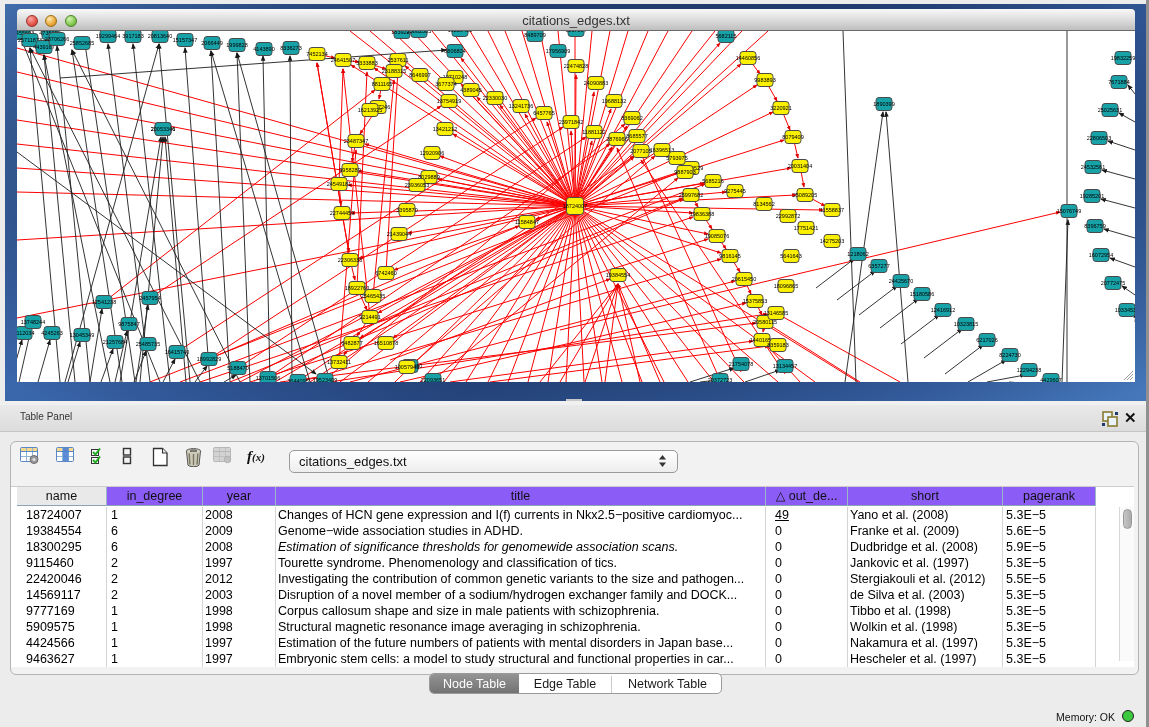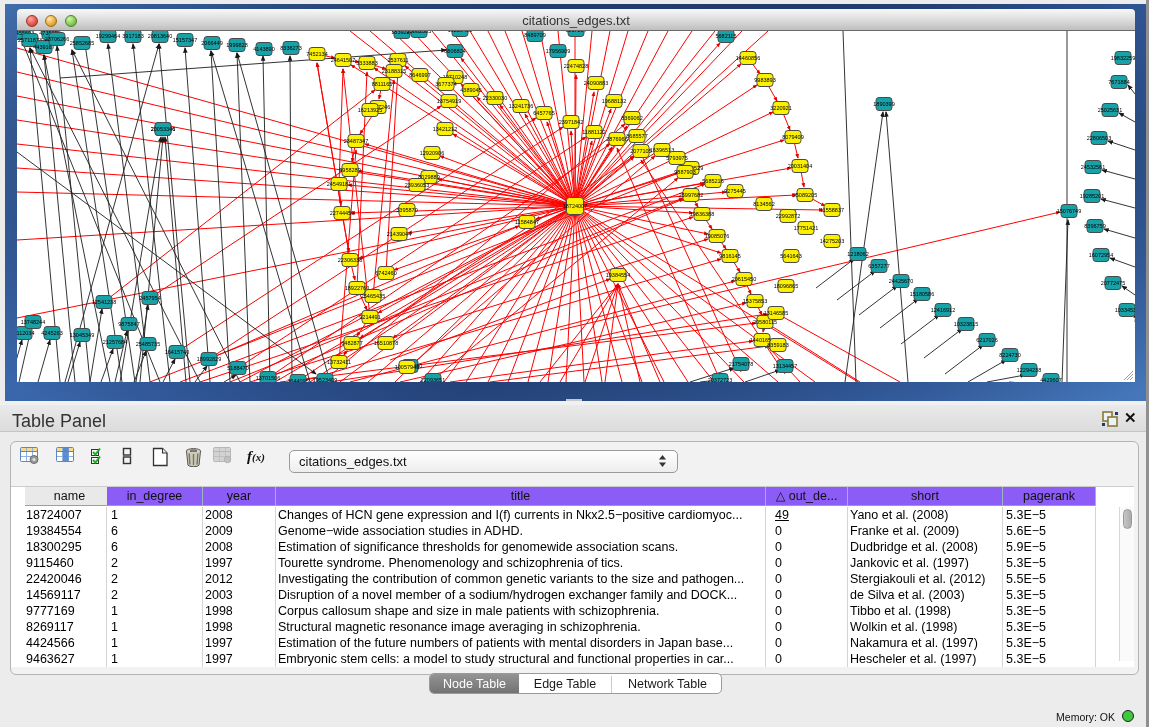--- a/index.html
+++ b/index.html
@@ -18,21 +18,21 @@
 #tl-y { left:28px; background:radial-gradient(circle at 35% 30%, #ffe9b0, #e8a837 60%, #c07d1e); border:1px solid #9c6d14;}
 #tl-g { left:48px; background:radial-gradient(circle at 35% 30%, #d2f3b2, #82c84e 60%, #5a9e2f); border:1px solid #4c8427;}
 #wtitle { position:absolute; left:17px; top:13px; width:1118px; text-align:center; font-size:13px; font-weight:normal; color:#333; }
 #canvas { position:absolute; left:17px; top:31px; width:1118px; height:351px; background:#fff; overflow:hidden; }
 #growtab { position:absolute; left:566px; top:399px; width:16px; height:5px; background:#c8c8c8; border-radius:0 0 3px 3px; }
 
 #rstrip { position:absolute; right:0; top:0; width:3px; height:727px; background:#909090; }
 
 #tp-sep { position:absolute; left:0; top:401px; width:1146px; height:4px; background:#f0f0f0; }
 #tpbar { position:absolute; left:0; top:405px; width:1146px; height:27px; background:linear-gradient(#e9e9e9,#dcdcdc); border-bottom:1px solid #c4c4c4; }
-#tpbar .t { position:absolute; left:12px; top:6px; font-size:18px; color:#333; }
+#tpbar .t { position:absolute; left:20px; top:6px; font-size:10px; color:#333; }
 #float-ic { position:absolute; left:1101px; top:411px; }
 #x-ic { position:absolute; left:1124px; top:409px; font-size:15px; font-weight:bold; color:#111; }
 
 #panel { position:absolute; left:10px; top:441px; width:1129px; height:234px; background:#f2f2f2; border:1px solid #b4b4b4; border-radius:6px; }
 #toolbar { position:absolute; left:14px; top:447px; height:30px; }
 .ic { position:absolute; top:0; }
 #dropdown { position:absolute; left:289px; top:450px; width:389px; height:23px; background:linear-gradient(#ffffff,#ededed); border:1px solid #9a9a9a; border-radius:5px; font-size:13px; color:#111; line-height:21px; padding-left:9px; }
 #dd-arr { position:absolute; right:10px; top:1px; color:#222; }
 
 #tablewrap { position:absolute; left:11px; top:486px; width:1123px; height:181px; background:#fff; overflow:hidden; border-top:1px solid #cccccc;}
@@ -954,21 +954,21 @@
     </div>
 </div>
 <div id="dropdown">citations_edges.txt<span id="dd-arr">
 <svg width="9" height="18">
         <path d="M4.5 3 L8 7.5 L1 7.5 z" fill="#333"></path>
         <path d="M4.5 15 L8 10.5 L1 10.5 z" fill="#333"></path>
       </svg>
 </span></div>
 <div id="tablewrap">
 <div id="thead">
-<div class="th" style="left:3px;width:90px;background:#e9e9e9;margin-left:8px;">name</div>
+<div class="th" style="left:3px;width:90px;background:#e9e9e9;">name</div>
 <div class="th" style="left:93px;width:96px;">in_degree</div>
 <div class="th" style="left:189px;width:73px;">year</div>
 <div class="th" style="left:262px;width:490px;">title</div>
 <div class="th" style="left:752px;width:82px;">△ out_de...</div>
 <div class="th" style="left:834px;width:155px;">short</div>
 <div class="th" style="left:989px;width:93px;">pagerank</div>
 </div>
 <div class="gl" style="left:95px;"></div>
 <div class="gl" style="left:191px;"></div>
 <div class="gl" style="left:264px;"></div>
@@ -992,30 +992,30 @@
 <div class="td" style="left:191px;width:233px;">2009</div>
 <div class="td" style="left:264px;width:650px;">Genome−wide association studies in ADHD.</div>
 <div class="td" style="left:761px;width:242px;">0</div>
 <div class="td" style="left:836px;width:315px;">Franke et al. (2009)</div>
 <div class="td" style="left:992px;width:253px;">5.6E−5</div>
 </div>
 <div class="tr" style="top:32px;">
 <div class="td" style="left:12px;width:250px;">18300295</div>
 <div class="td" style="left:97px;width:256px;">6</div>
 <div class="td" style="left:191px;width:233px;">2008</div>
-<div class="td" style="left:264px;width:650px;">Estimation of significance thresholds for genomewide association scans.</div>
+<div class="td" style="left:264px;width:650px;font-style:italic;">Estimation of significance thresholds for genomewide association scans.</div>
 <div class="td" style="left:761px;width:242px;">0</div>
 <div class="td" style="left:836px;width:315px;">Dudbridge et al. (2008)</div>
 <div class="td" style="left:992px;width:253px;">5.9E−5</div>
 </div>
 <div class="tr" style="top:48px;">
 <div class="td" style="left:12px;width:250px;">9115460</div>
 <div class="td" style="left:97px;width:256px;">2</div>
 <div class="td" style="left:191px;width:233px;">1997</div>
-<div class="td" style="left:264px;width:650px;">Tourette syndrome. Phenomenology and schizophrenia of tics.</div>
+<div class="td" style="left:264px;width:650px;">Tourette syndrome. Phenomenology and classification of tics.</div>
 <div class="td" style="left:761px;width:242px;">0</div>
 <div class="td" style="left:836px;width:315px;">Jankovic et al. (1997)</div>
 <div class="td" style="left:992px;width:253px;">5.3E−5</div>
 </div>
 <div class="tr" style="top:64px;">
 <div class="td" style="left:12px;width:250px;">22420046</div>
 <div class="td" style="left:97px;width:256px;">2</div>
 <div class="td" style="left:191px;width:233px;">2012</div>
 <div class="td" style="left:264px;width:650px;">Investigating the contribution of common genetic variants to the size and pathogen...</div>
 <div class="td" style="left:761px;width:242px;">0</div>
@@ -1034,21 +1034,21 @@
 <div class="tr" style="top:96px;">
 <div class="td" style="left:12px;width:250px;">9777169</div>
 <div class="td" style="left:97px;width:256px;">1</div>
 <div class="td" style="left:191px;width:233px;">1998</div>
 <div class="td" style="left:264px;width:650px;">Corpus callosum shape and size in male patients with schizophrenia.</div>
 <div class="td" style="left:761px;width:242px;">0</div>
 <div class="td" style="left:836px;width:315px;">Tibbo et al. (1998)</div>
 <div class="td" style="left:992px;width:253px;">5.3E−5</div>
 </div>
 <div class="tr" style="top:112px;">
-<div class="td" style="left:12px;width:250px;">8269117</div>
+<div class="td" style="left:12px;width:250px;">5909575</div>
 <div class="td" style="left:97px;width:256px;">1</div>
 <div class="td" style="left:191px;width:233px;">1998</div>
 <div class="td" style="left:264px;width:650px;">Structural magnetic resonance image averaging in schizophrenia.</div>
 <div class="td" style="left:761px;width:242px;">0</div>
 <div class="td" style="left:836px;width:315px;">Wolkin et al. (1998)</div>
 <div class="td" style="left:992px;width:253px;">5.3E−5</div>
 </div>
 <div class="tr" style="top:128px;">
 <div class="td" style="left:12px;width:250px;">4424566</div>
 <div class="td" style="left:97px;width:256px;">1</div>

